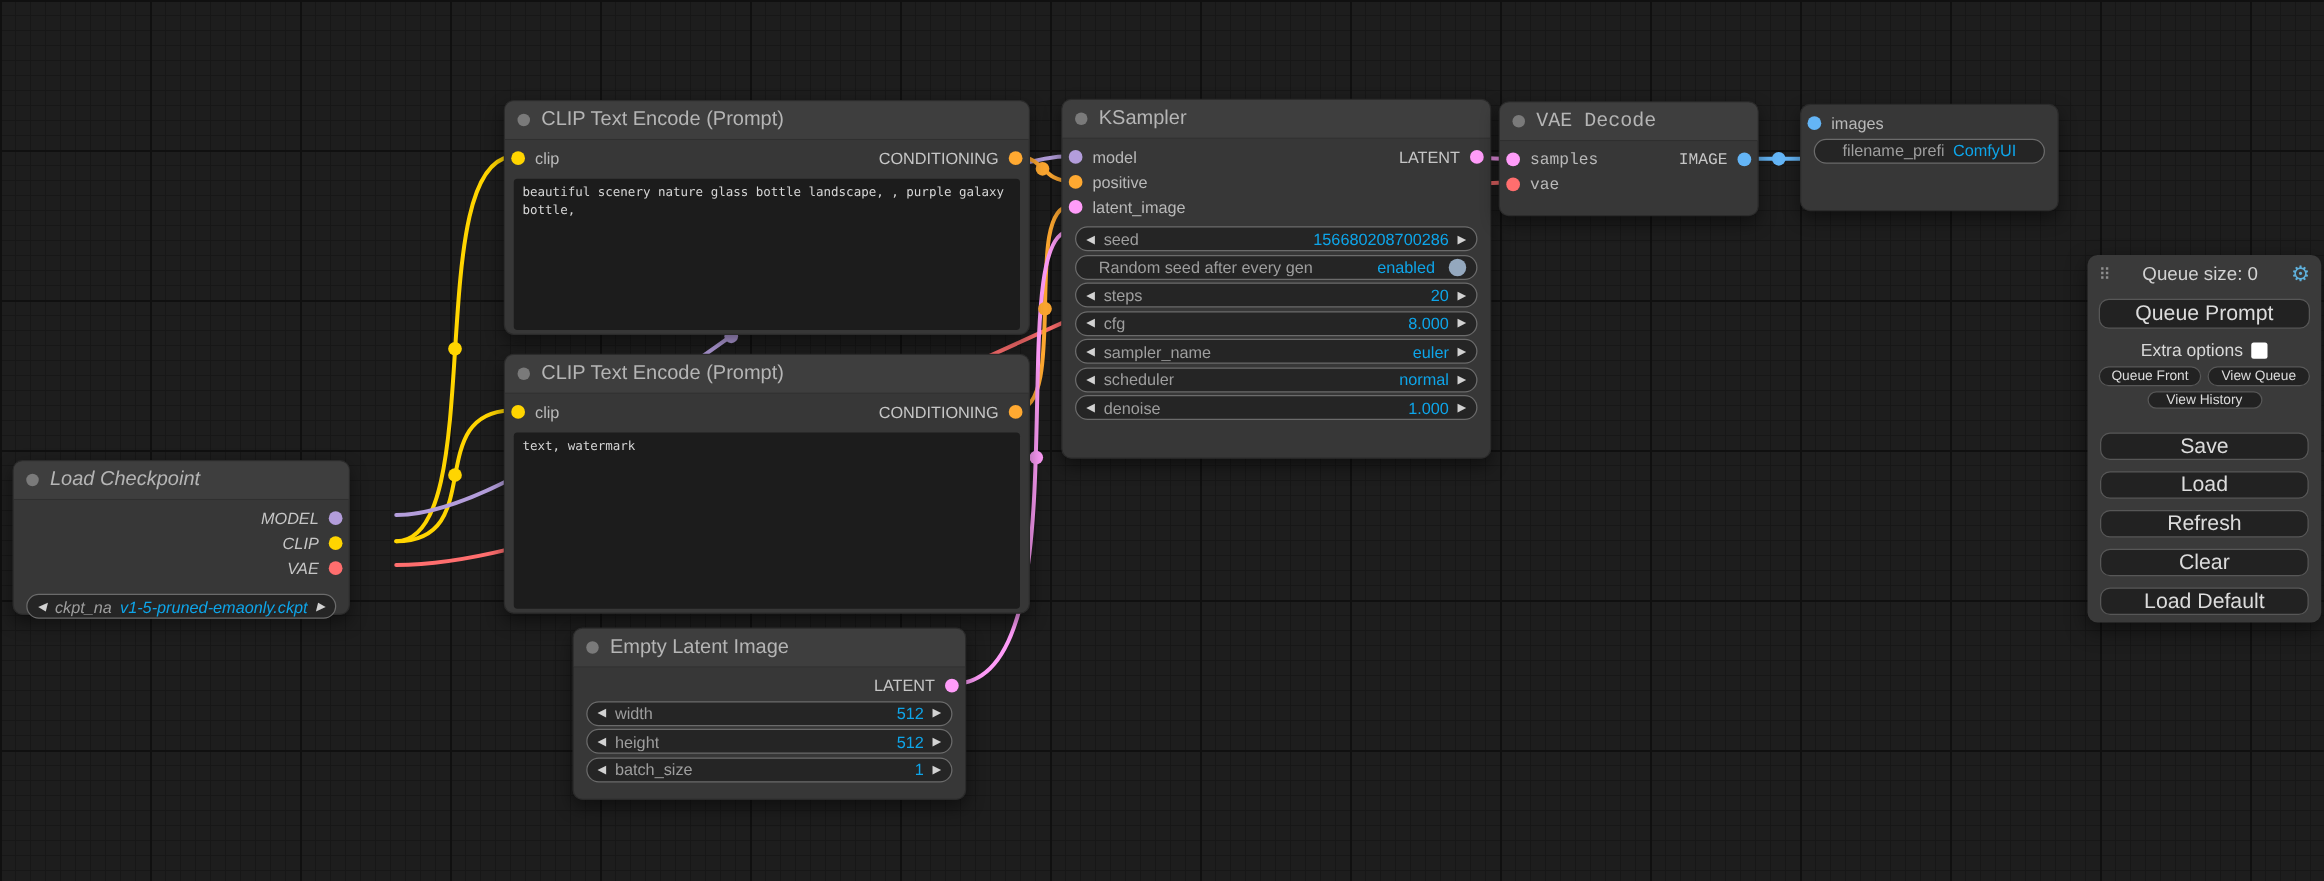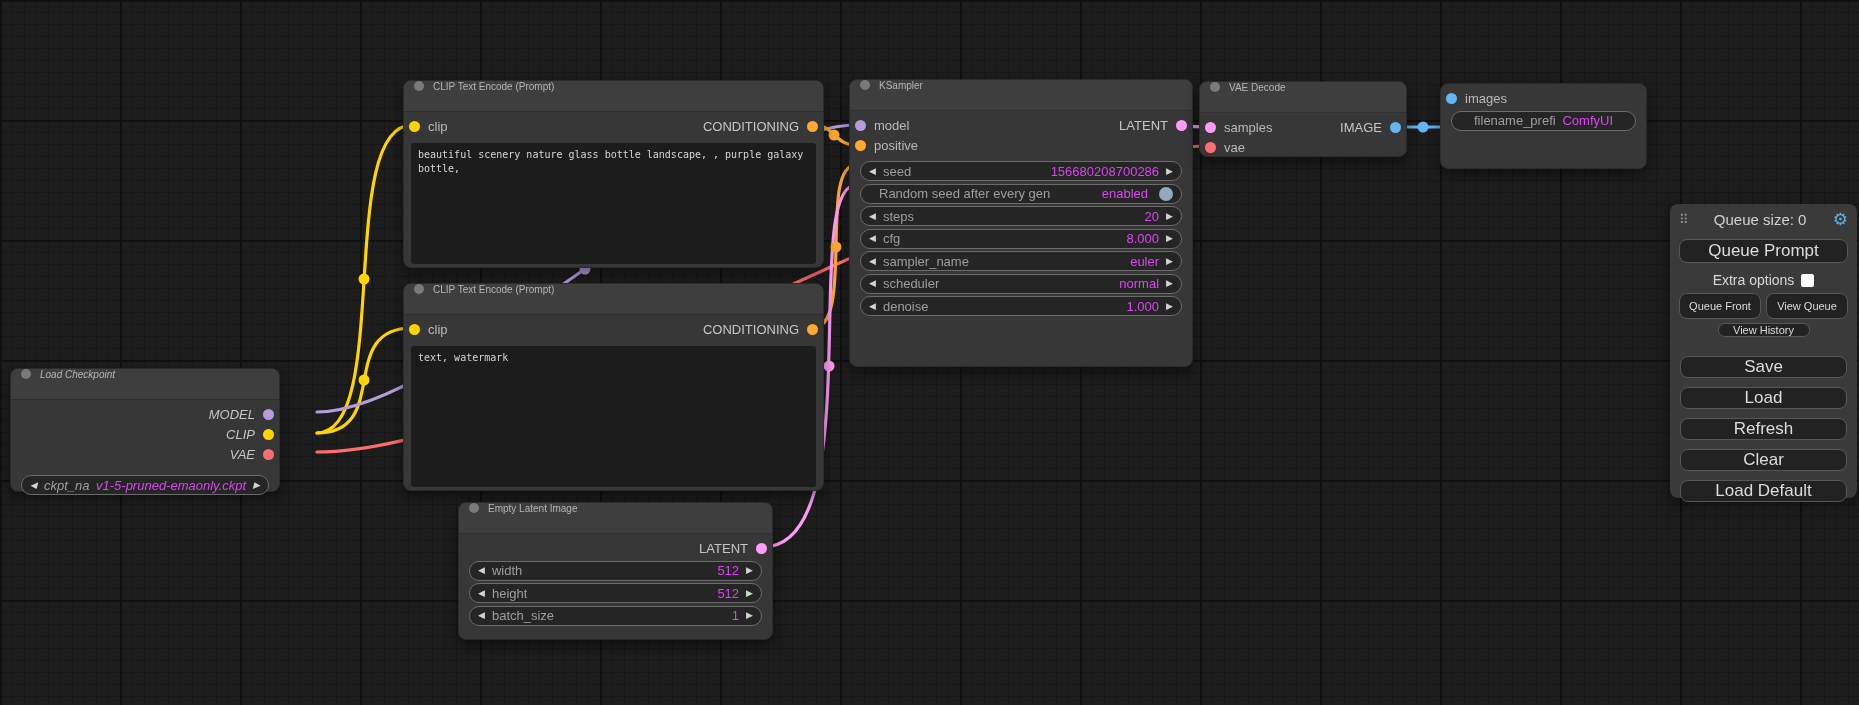--- a/index.html
+++ b/index.html
@@ -13,61 +13,61 @@
       linear-gradient(#171717 1px,transparent 1px),
       linear-gradient(90deg,#171717 1px,transparent 1px);
     background-size:120px 120px,120px 120px,12px 12px,12px 12px;
   }
   #wires{position:absolute;left:0;top:0;z-index:1;}
   .node{
     position:absolute;z-index:2;background:#373737;border:1px solid #2b2b2b;
     border-radius:8px;box-shadow:0 6px 14px rgba(0,0,0,.45);box-sizing:border-box;
   }
   .ntitle{
-    height:30px;display:flex;gap:9px;padding:0 10px;
+    height:30px;display:flex;align-items:center;gap:9px;padding:0 10px;
     background:#3e3e3e;border-radius:7px 7px 0 0;border-bottom:1px solid #2f2f2f;
-    color:#b5b5b5;font-size:10px;cursor:default;
+    color:#b5b5b5;font-size:16px;cursor:default;
   }
   .tdot{width:10px;height:10px;border-radius:50%;background:#7a7a7a;flex:0 0 auto;}
   .rows{padding-top:4px;}
   .prow{height:20px;display:flex;align-items:center;padding:0 5px;font-size:13px;color:#b9b9b9;}
   .pdot{width:11px;height:11px;border-radius:50%;flex:0 0 auto;}
   .pin{display:flex;align-items:center;gap:8px;}
   .pout{display:flex;align-items:center;gap:8px;margin-left:auto;color:#c6c6c6;}
   .ta{
     margin:6px 7px;background:#1c1c1c;border-radius:3px;padding:5px 7px;
     color:#d6d6d6;font:10px/13.5px "DejaVu Sans Mono",monospace;
     white-space:pre-wrap;word-break:break-word;box-sizing:border-box;position:absolute;left:0;right:0;
   }
   .widget{
     height:20px;margin:2.5px 10px;background:#252525;border:1px solid #6b6b6b;border-radius:11px;
     display:flex;align-items:center;padding:0 8px;font-size:13px;gap:7px;box-sizing:border-box;
   }
   .warr{font-size:9px;color:#d2d2d2;flex:0 0 auto;line-height:1;}
   .wlabel{color:#9e9e9e;white-space:nowrap;overflow:hidden;}
-  .wvalue{color:#d946ef;margin-left:auto;white-space:nowrap;}
+  .wvalue{color:#0ea5e9;margin-left:auto;white-space:nowrap;}
   .wtoggle{width:14px;height:14px;border-radius:50%;flex:0 0 auto;margin-left:4px;}
   
   .qpanel{
     position:absolute;z-index:3;left:1670px;top:204px;width:187px;height:294px;
     background:#3a3a3a;border-radius:8px;box-shadow:0 6px 16px rgba(0,0,0,.5);box-sizing:border-box;
   }
   .qhead{height:30px;display:flex;align-items:center;padding:0 9px;color:#d2d2d2;font-size:15px;}
   .qdrag{color:#8f8f8f;font-size:13px;letter-spacing:-1px;cursor:grab;}
   .qsize{flex:1;text-align:center;}
   .qgear{font-size:17px;line-height:1;cursor:pointer;}
   .qbtn{
     display:flex;align-items:center;justify-content:center;background:#222;border:1px solid #575757;
     border-radius:8px;color:#dcdcdc;cursor:pointer;box-sizing:border-box;text-align:center;
   }
   .qprompt{height:24px;margin:5px 9px 0;font-size:17px;}
   .qextra{height:22px;display:flex;align-items:center;justify-content:center;gap:7px;color:#d8d8d8;font-size:14px;margin-top:6px;text-align:right;}
   .qcheck{width:13px;height:13px;background:#fff;border-radius:2px;cursor:pointer;}
   .qsmallrow{display:flex;gap:5px;margin:2px 9px 0;}
-  .qsmall{height:26px;font-size:11px;border-radius:8px;flex:1;}
+  .qsmall{height:16px;font-size:11px;border-radius:8px;flex:1;}
   .qhist{height:14px;font-size:11px;border-radius:8px;width:92px;margin:4px auto 0;}
   .qbig{height:22px;font-size:17px;margin:0 10px 9px;}
   .qgap{height:19px;}
 </style>
 </head>
 <body>
 
 <svg id="wires" width="1859" height="705">
   <g fill="none" stroke-width="3.2" stroke-linecap="round">
     <path d="M317,433 C392,433 336,125 412,125" stroke="#FFD500"></path>
@@ -214,20 +214,26 @@
           <span>LATENT</span>
           <span class="pdot" style="background: rgb(255, 156, 249);"></span>
         </span>
     </div>
     <div class="prow">
       <span class="pin">
           <span class="pdot" style="background: rgb(255, 169, 49);"></span>
           <span>positive</span>
         </span>
     </div>
+    <div class="prow">
+      <span class="pin">
+          <span class="pdot" style="background: rgb(255, 156, 249);"></span>
+          <span>latent_image</span>
+        </span>
+    </div>
     <div class="widget" style="margin-top:6px;">
       <span class="warr">◀</span>
       <span class="wlabel">seed</span>
       <span class="wvalue">156680208700286</span>
       <span class="warr">▶</span>
     </div>
     <div class="widget">
       <span class="wlabel" style="padding-left:10px;">Random seed after every gen</span>
       <span class="wvalue">enabled</span>
       <span class="wtoggle" style="background: rgb(148, 168, 190);"></span>
@@ -258,21 +264,21 @@
     </div>
     <div class="widget">
       <span class="warr">◀</span>
       <span class="wlabel">denoise</span>
       <span class="wvalue">1.000</span>
       <span class="warr">▶</span>
     </div>
   </div>
 </div>
 
-<div class="node" style="left:1199px;top:81px;width:208px;height:76px;">
+<div class="node" style="left:1199px;top:81px;width:208px;height:92px;font-family:Liberation Mono, monospace;">
   <div class="ntitle">
     <span class="tdot"></span>
     <span>VAE Decode</span>
   </div>
   <div class="rows">
     <div class="prow">
       <span class="pin">
           <span class="pdot" style="background: rgb(255, 156, 249);"></span>
           <span>samples</span>
         </span>

